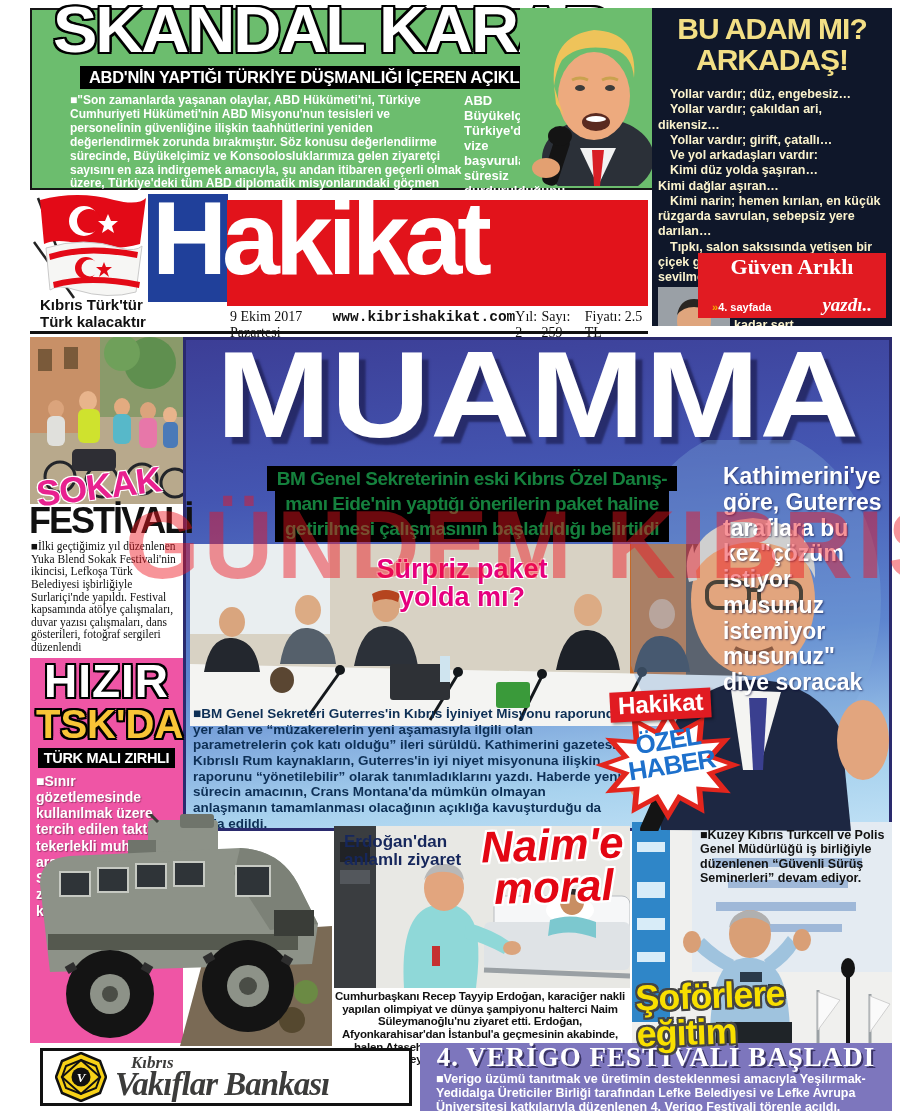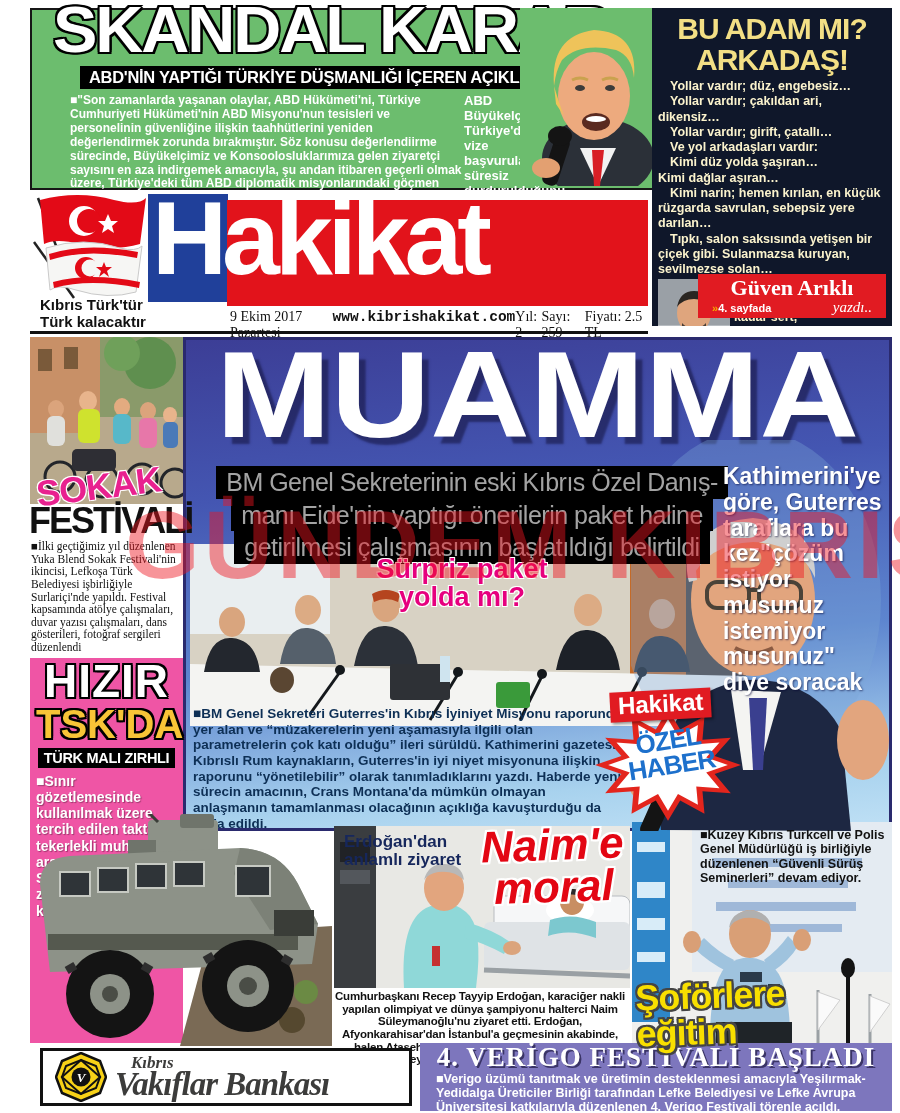--- a/index.html
+++ b/index.html
@@ -18,31 +18,31 @@
   .skandal{left:0;top:-12px;width:575px;text-align:center;font-size:64px;font-weight:bold;color:#fff;
            letter-spacing:-2px;transform:scaleX(1.04);transform-origin:left top;line-height:1;}
   .gk-kicker{left:48px;top:56px;background:#000;color:#fff;font-size:16.5px;font-weight:bold;padding:2px 9px;letter-spacing:-0.3px;}
   .gk-body{left:38px;top:84px;width:392px;color:#fff;font-size:12px;font-weight:bold;line-height:1.16;}
   .gk-side{left:432px;top:84px;width:96px;color:#fff;font-size:13px;font-weight:bold;line-height:1.15;}
   .trump{right:-2px;top:-2px;width:146px;height:178px;}
 
   
   .adam-box{left:652px;top:8px;width:240px;height:318px;background:#0f172a;padding:6px 6px 0 6px;box-sizing:border-box;overflow:hidden;}
   .adam-title{color:#f3df85;font-size:30px;font-weight:bold;text-align:center;line-height:1.02;letter-spacing:-1px;}
-  .adam-lines{margin-top:4px;color:#fbf3cd;font-size:12.5px;font-weight:bold;line-height:1.22;}
+  .adam-lines{margin-top:12px;color:#fbf3cd;font-size:12.5px;font-weight:bold;line-height:1.22;}
   .adam-lines p{margin:0;text-indent:12px;}
   .adam-lines p.noind{text-indent:0;}
   .adam-bottom{display:flex;margin-top:2px;}
   .ga-photo{width:72px;height:92px;flex:0 0 72px;margin-right:4px;}
   .author-box{position:absolute;right:6px;bottom:8px;width:160px;background:#e11b22;color:#fff;padding:2px 14px;text-align:center;}
   .author-name{font-family:"Liberation Serif",serif;font-size:22px;font-weight:bold;line-height:1.05;}
   .author-row{display:flex;justify-content:space-between;align-items:baseline;}
   .author-page{font-size:11px;font-weight:bold;}
   .author-page .chev{color:#f5a800;}
-  .author-wrote{font-family:"Liberation Serif",serif;font-style:italic;font-size:15px;font-weight:normal;}
+  .author-wrote{font-family:"Liberation Serif",serif;font-style:italic;font-size:19px;font-weight:bold;margin-top:16px;}
 
   
   .flags{left:28px;top:192px;width:126px;height:108px;}
   .slogan{left:40px;top:297px;font-size:15px;font-weight:bold;color:#111;line-height:1.1;}
   .mh-blue{left:148px;top:194px;width:80px;height:108px;background:#20409a;}
   .mh-red{left:227px;top:200px;width:421px;height:106px;background:#e2131b;}
   .mh-title{left:152px;top:186px;font-size:104px;font-weight:bold;color:#fff;letter-spacing:-5px;line-height:1;}
   .dateline{left:230px;top:309px;width:418px;display:flex;justify-content:space-between;align-items:baseline;font-size:14px;color:#111;}
   .dl-serif{font-family:"Liberation Serif",serif;}
   .dl-web{font-weight:bold;font-size:14.5px;font-family:Liberation Mono, monospace;}
@@ -52,21 +52,21 @@
   .watermark{left:125px;top:497px;font-size:96px;font-weight:bold;color:#ef1520;opacity:.45;
              letter-spacing:4px;white-space:nowrap;z-index:40;line-height:1;pointer-events:none;}
 
   
   .panel{left:183px;top:337px;width:709px;height:494px;border:3px solid #2a2a6e;box-sizing:border-box;
          background:linear-gradient(175deg,#3c3e96 0%,#4456b2 30%,#5d85cf 62%,#a8d2ee 88%,#bfe0f5 100%);}
   .muamma{left:0;top:-6px;width:100%;text-align:center;font-size:122px;font-weight:bold;color:#fff;
           line-height:1;letter-spacing:0px;transform:scaleX(1.13);transform-origin:center top;
           text-shadow:6px 7px 2px rgba(22,22,66,.6);}
   .deck{left:0;top:126px;width:572px;text-align:center;line-height:1.22;z-index:6;}
-  .deck span{display:inline-block;background:#000;color:#a3a3a3;font-size:25px;font-weight:normal;padding:1px 10px;letter-spacing:-0.5px;}
+  .deck span{display:inline-block;background:#000;color:#15803d;font-size:19px;font-weight:bold;padding:1px 10px;letter-spacing:-0.5px;}
   .meeting{left:4px;top:204px;width:556px;height:182px;z-index:3;}
   .surpriz{left:148px;top:216px;width:256px;text-align:center;color:#e6007e;font-size:27px;font-weight:bold;
            line-height:1.02;z-index:7;}
   .guterres{left:445px;top:100px;width:261px;height:391px;z-index:4;}
   .kath{right:4px;top:124px;width:162px;text-align:left;color:#fff;font-size:23px;font-weight:bold;line-height:1.12;
         z-index:8;text-shadow:1px 1px 2px rgba(0,0,50,.55);}
   .mbody{left:7px;top:366px;width:430px;color:#0d2f55;font-size:13.5px;font-weight:bold;line-height:1.16;z-index:8;}
   .badge{left:406px;top:348px;width:158px;height:138px;z-index:9;}
   .badge-brand{position:absolute;left:18px;top:2px;background:#e11b22;color:#fff;font-size:24px;font-weight:bold;
                padding:0 8px 2px 8px;transform:rotate(-3deg);box-shadow:2px 2px 3px rgba(0,0,0,.4);}

